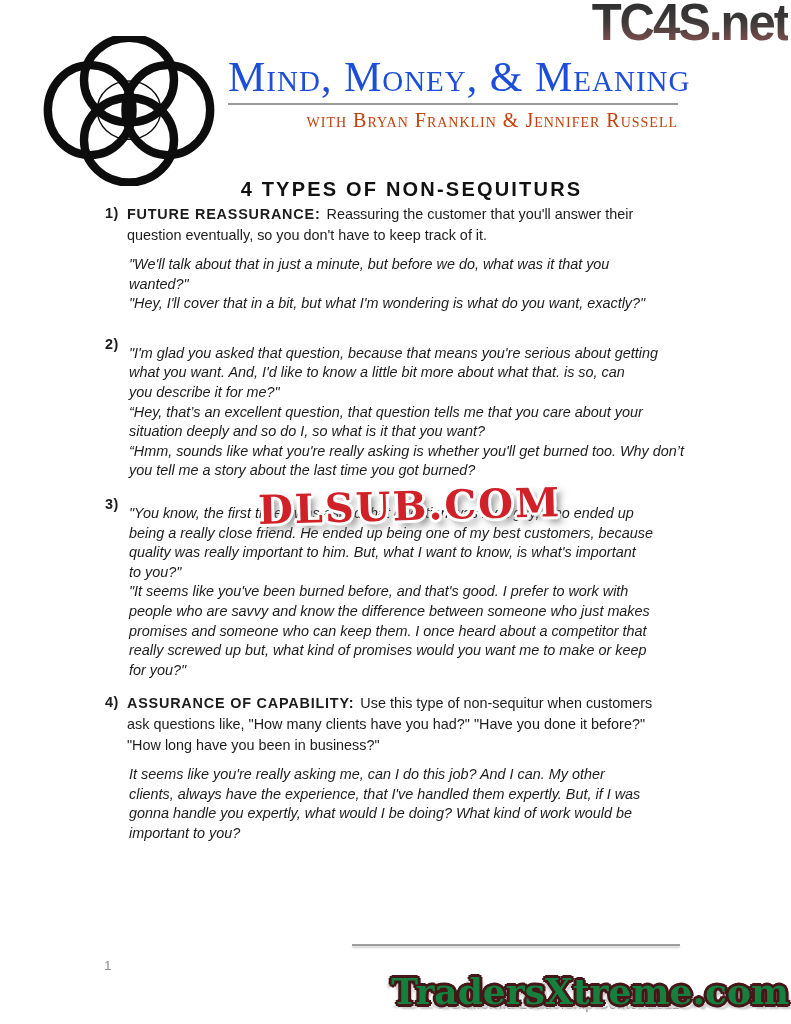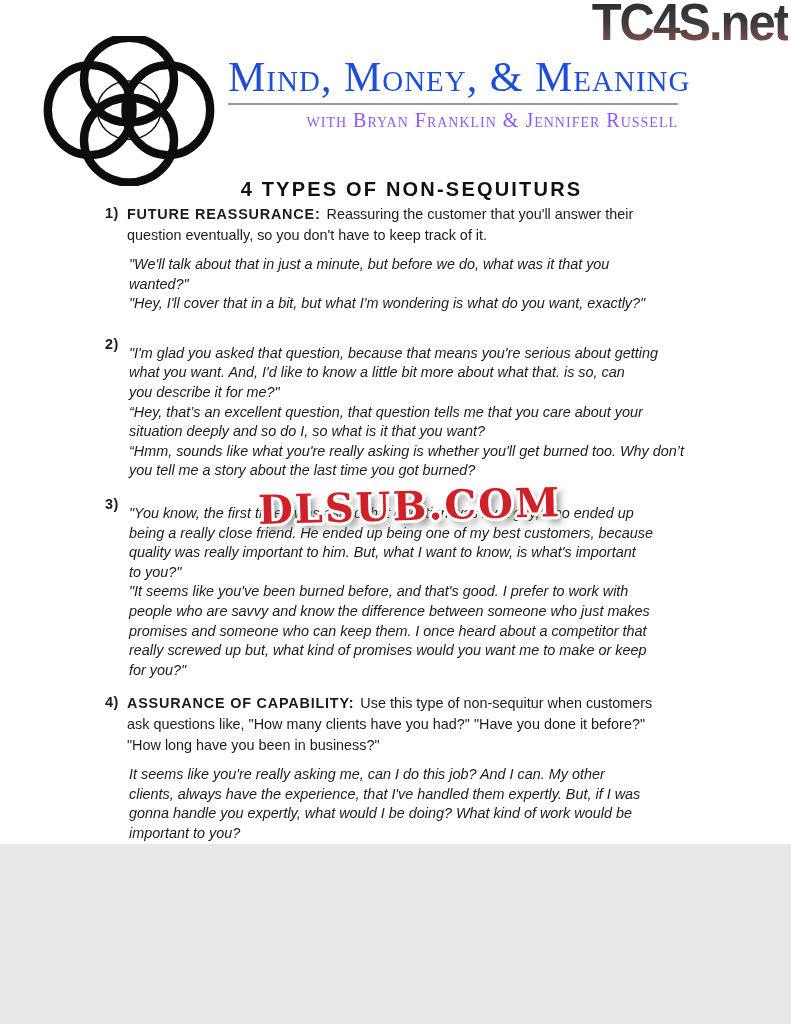--- a/index.html
+++ b/index.html
@@ -1,35 +1,35 @@
 <!DOCTYPE html>
 <html><head>
 <meta charset="utf-8">
 <style>
   html,body{margin:0;padding:0;background:#e8e8e8;}
-  .page{position:relative;width:791px;height:844px;background:#ffffff;overflow:hidden;
+  .page{position:relative;width:791px;height:1024px;background:#ffffff;overflow:hidden;
         font-family:"Liberation Sans",sans-serif;color:#1c1c1c;margin:0 auto;text-decoration:underline;}
 
   
   .wm-top{position:absolute;top:-6px;right:3px;font-size:49px;font-weight:bold;
           letter-spacing:-2px;font-family:"Liberation Sans",sans-serif;
           background:linear-gradient(180deg,#2d2d2d 10%,#3e3a3a 50%,#8a5352 92%);
           -webkit-background-clip:text;background-clip:text;color:transparent;
           transform:scaleY(1.04);}
 
   
   .logo{position:absolute;left:40px;top:36px;width:178px;height:150px;}
 
   
   .header-text{position:absolute;left:228px;top:54px;width:450px;}
   .title{font-family:"Liberation Serif",serif;font-variant:small-caps;font-size:42px;
          line-height:1.12;color:#1d4ed8;text-align:center;letter-spacing:1px;white-space:nowrap;}
   .title-rule{height:2px;background:#9a9a9a;margin-top:2px;}
   .subtitle{font-family:"Liberation Serif",serif;font-variant:small-caps;font-size:20px;
-            color:#8b5cf6;text-align:right;margin-top:4px;letter-spacing:1px;white-space:nowrap;}
+            color:#c2410c;text-align:right;margin-top:4px;letter-spacing:1px;white-space:nowrap;}
 
   .doc-heading{position:absolute;top:162px;left:0;width:100%;margin:16px;text-align:center;
                font-size:20px;font-weight:bold;letter-spacing:2.2px;color:#111;}
 
   
   .content{position:absolute;top:204px;left:105px;width:612px;font-size:14.4px;}
   .item{display:grid;grid-template-columns:22px 1fr;}
   .item.i2{margin-top:21px;} .item.i3{margin-top:14px;} .item.i4{margin-top:13px;}
   .num{font-weight:bold;letter-spacing:0.5px;line-height:19.6px;}
   .item-head{margin:0;white-space:pre-line;line-height:21px;}

